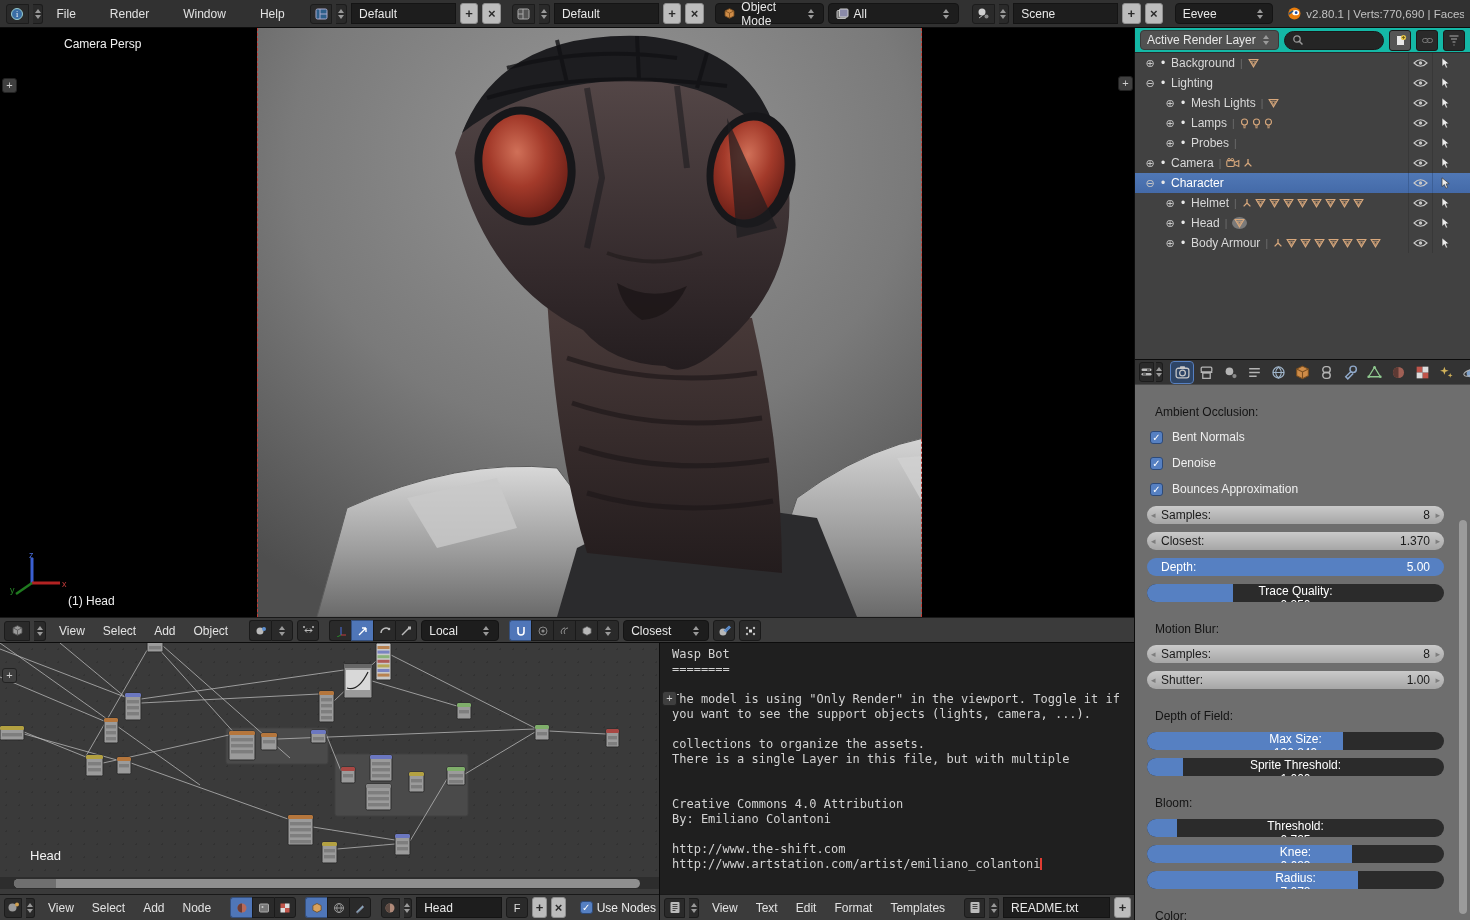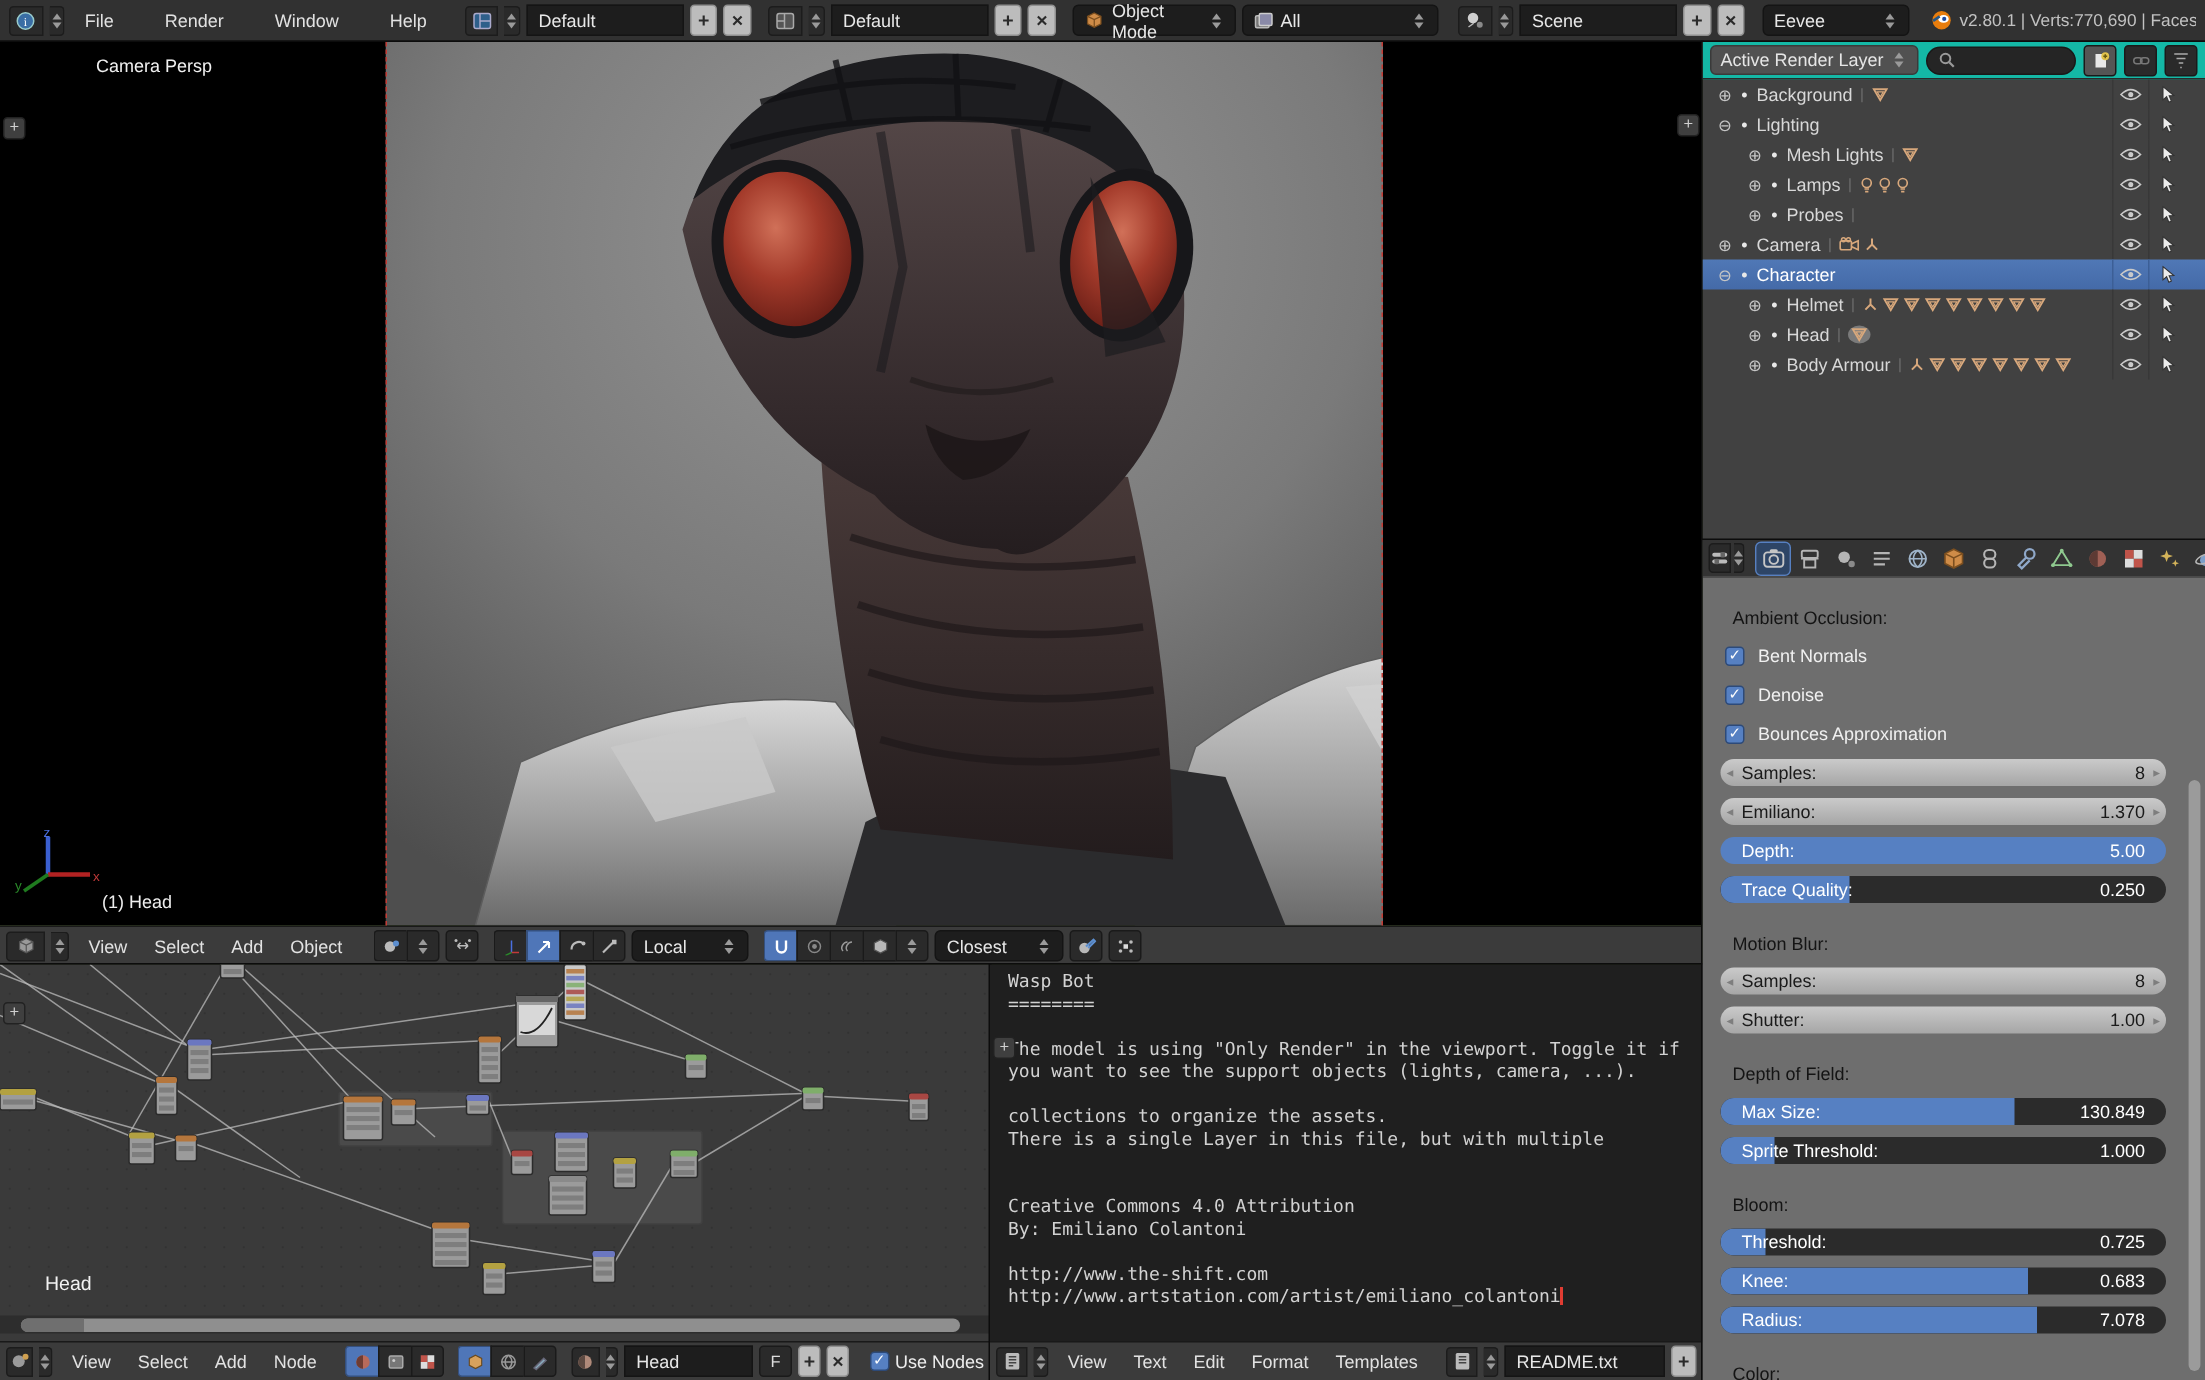--- a/index.html
+++ b/index.html
@@ -102,21 +102,21 @@
   .ptab { width:22px; height:21px; display:flex; align-items:center; justify-content:center; border-radius:3px; }
   .ptab.active { background:#2e4566; outline:1px solid #5680c2; }
   #props-body { position:absolute; left:0; top:25px; right:0; bottom:0; padding:0 26px 0 12px; overflow:hidden; }
   .prop-title { color:#141414; margin:20px 0 9px 8px; }
   .prop-title.first { }
   .chk-row { display:flex; align-items:center; gap:9px; height:18px; margin:0 0 8px 3px; color:#f0f0f0; }
   .slider { position:relative; height:18px; border-radius:9px; margin-bottom:8px; overflow:hidden;
             display:flex; align-items:center; justify-content:space-between; padding:0 14px; }
   .slider.plain { background:linear-gradient(#cacaca,#a6a6a6); color:#1a1a1a; }
   .slider.full { background:#5680c2; color:#fff; }
-  .slider.partial { background:#2b2b2b; color:#fff; }
+  .slider.partial { background:#2b2b2b; color:#fff;flex-direction:column; }
   .slider .fill { position:absolute; left:0; top:0; bottom:0; background:#5680c2; }
   .slider span { position:relative; z-index:2; }
   .slider .arr { position:absolute; z-index:3; color:#7e7e7e; font-size:9px; top:4px; }
   .slider .arr.l { left:4px; } .slider .arr.r { right:4px; }
   #prop-vscroll { position:absolute; right:3px; top:160px; width:8px; height:394px; background:#5d5d5d; border-radius:4px; }
   #prop-vscroll .handle { position:absolute; top:0; left:0; width:8px; height:100%; background:#9b9b9b; border-radius:4px; }
 
   svg { display:block; }
 </style>
 </head>
@@ -1257,21 +1257,21 @@
         </div>
         <div class="slider plain">
           <span class="arr l">◂</span>
           <span class="arr r">▸</span>
           <span>Samples:</span>
           <span>8</span>
         </div>
         <div class="slider plain">
           <span class="arr l">◂</span>
           <span class="arr r">▸</span>
-          <span>Emiliano:</span>
+          <span>Closest:</span>
           <span>1.370</span>
         </div>
         <div class="slider full">
           <span>Depth:</span>
           <span>5.00</span>
         </div>
         <div class="slider partial">
           <div class="fill" style="width:29%"></div>
           <span>Trace Quality:</span>
           <span>0.250</span>

